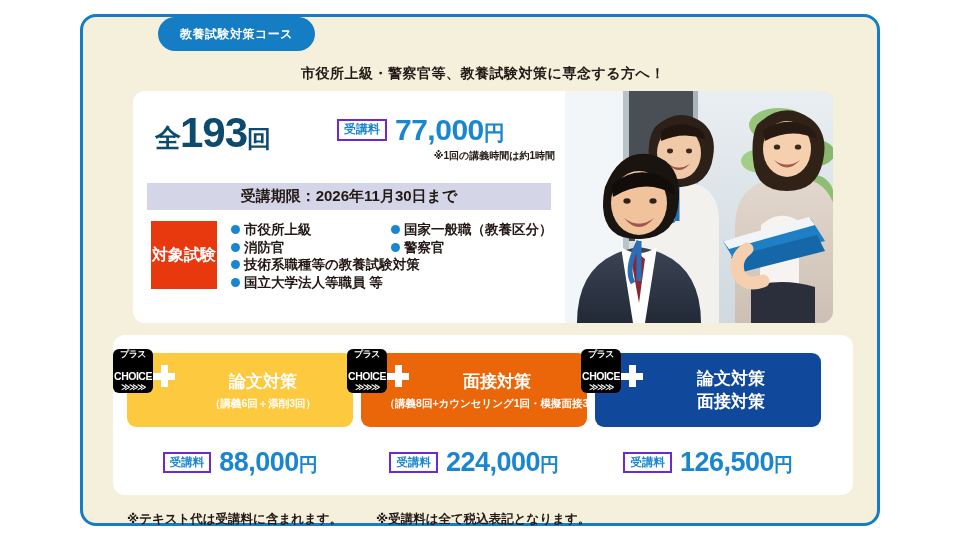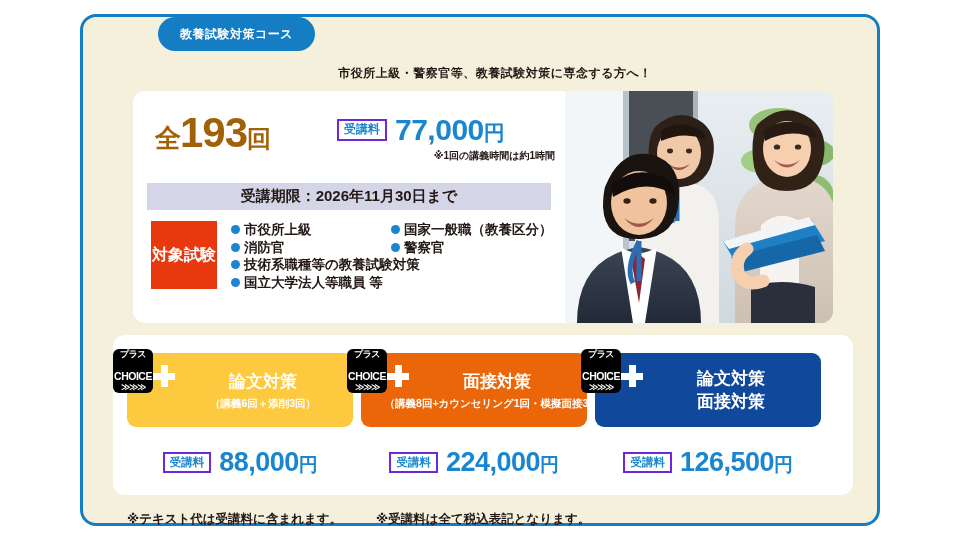--- a/index.html
+++ b/index.html
@@ -46,25 +46,25 @@
     color: #ffffff;
     font-size: 12px;
     font-weight: bold;
     letter-spacing: 0.5px;
     white-space: nowrap;
   }
 
   
   .headline {
     position: absolute;
-    left: 12px;
+    left: 0;
     top: 48px;
     width: 800px;
     text-align: center;
-    font-size: 12px;
+    font-size: 14px;
     font-weight: bold;
     color: #231815;
     letter-spacing: 0.5px;
   }
 
   
   .main-panel {
     position: absolute;
     left: 50px;
     top: 74px;
@@ -88,21 +88,21 @@
     position: absolute;
     left: 22px;
     top: 18px;
     width: 400px;
     height: 56px;
   }
   .count-block {
     position: absolute;
     left: 0;
     top: 0;
-    color: #a16207;
+    color: #0c4a6e;
     font-weight: bold;
     white-space: nowrap;
   }
   .count-block .zen { font-size: 26px; letter-spacing: -1px; }
   .count-block .num { font-size: 42px; letter-spacing: -1px; }
   .count-block .kai { font-size: 24px; }
 
   .fee-block {
     position: absolute;
     left: 182px;

